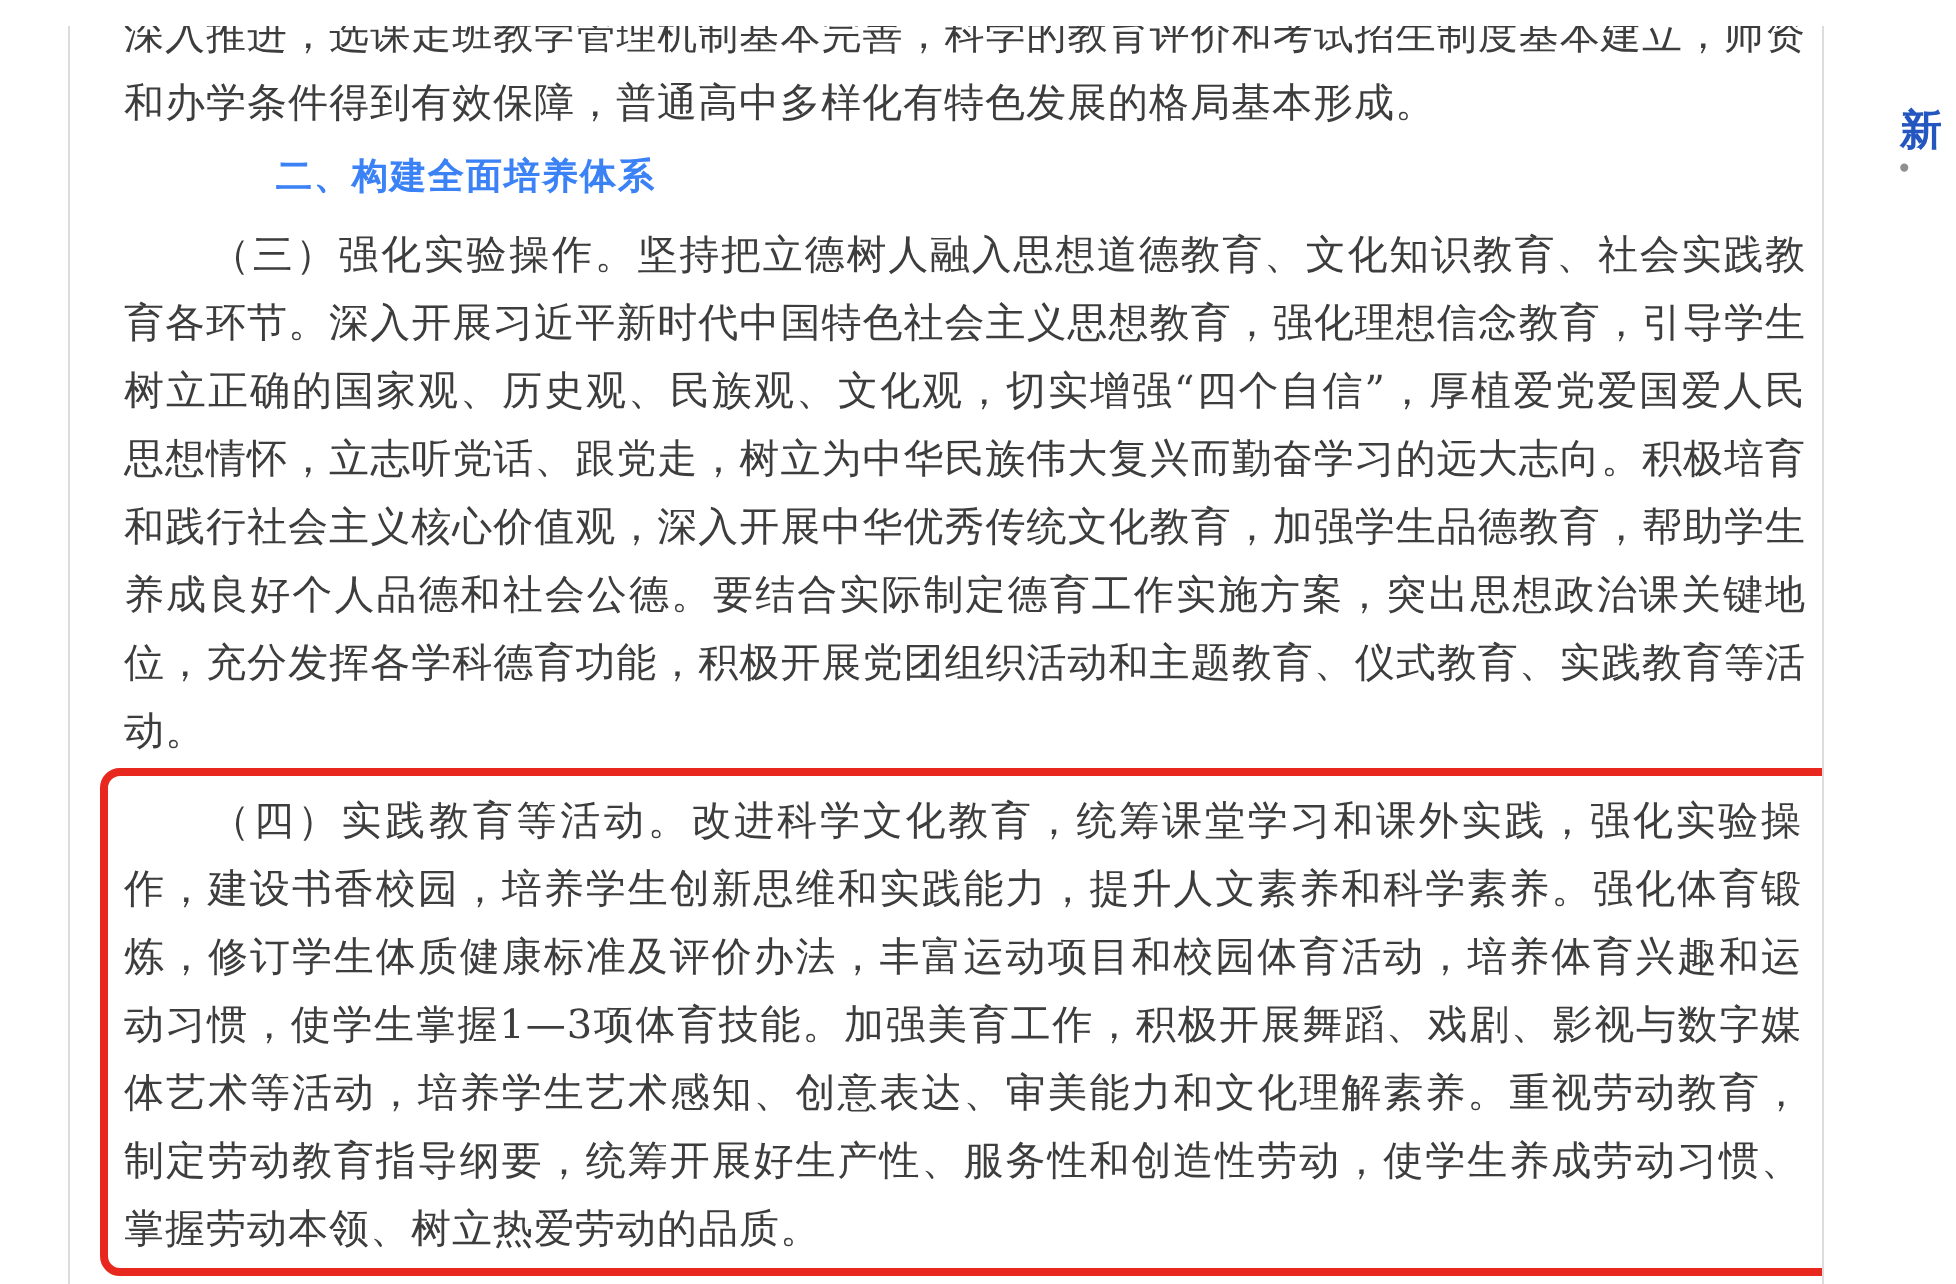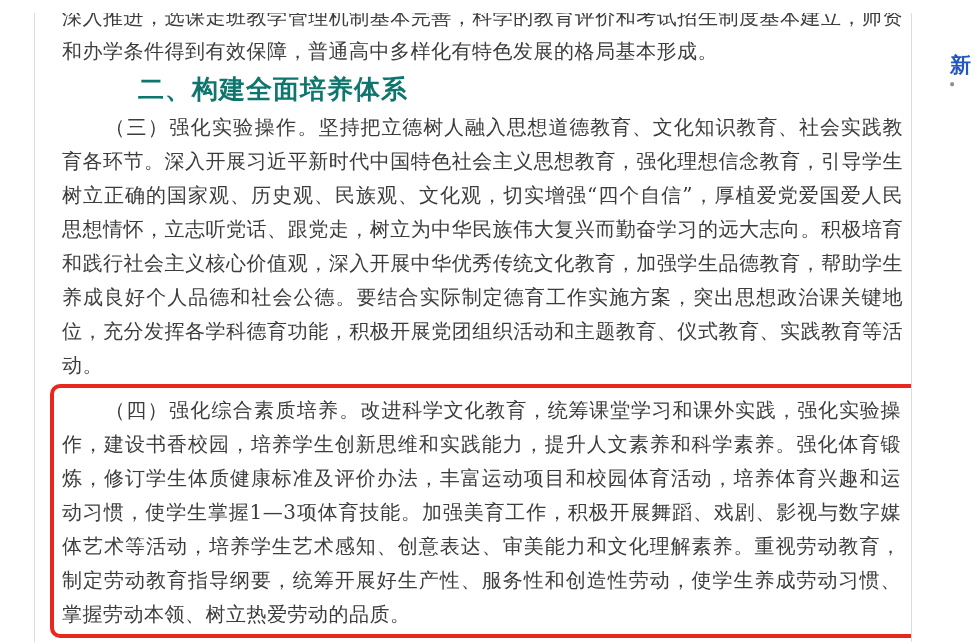--- a/index.html
+++ b/index.html
@@ -34,24 +34,24 @@
     letter-spacing: 0.5px;
     text-align: justify;
     text-justify: inter-ideograph;
   }
   .content p { margin: 0; }
   p.cont { text-indent: 0; }
   p.para { text-indent: 2.15em; }
   h3.sec-heading {
     margin: 4px 0;
     padding-left: 76px;
-    font-size: 26px;
+    font-size: 18px;
     line-height: 34px;
     font-weight: 700;
-    color: #0f766e;
+    color: #3b82f6;
     letter-spacing: 1px;
   }
   .lead-in { letter-spacing: 1px; }
   .highlight-box {
     margin: 2px -18px 2px -12px;
     border: 4px solid #e8281e;
     border-radius: 10px;
     padding: 5px 16px 3px 8px;
   }
   .right-rail {
@@ -88,21 +88,21 @@
 <div class="page-frame">
   <div class="content">
 
     <p class="cont">深入推进，选课走班教学管理机制基本完善，科学的教育评价和考试招生制度基本建立，师资和办学条件得到有效保障，普通高中多样化有特色发展的格局基本形成。</p>
 
     <h3 class="sec-heading">二、构建全面培养体系</h3>
 
     <p class="para"><span class="lead-in">（三）强化实验操作。</span><span>坚持把立德树人融入思想道德教育、文化知识教育、社会实践教育各环节。深入开展习近平新时代中国特色社会主义思想教育，强化理想信念教育，引导学生树立正确的国家观、历史观、民族观、文化观，切实增强“四个自信”，厚植爱党爱国爱人民思想情怀，立志听党话、跟党走，树立为中华民族伟大复兴而勤奋学习的远大志向。积极培育和践行社会主义核心价值观，深入开展中华优秀传统文化教育，加强学生品德教育，帮助学生养成良好个人品德和社会公德。要结合实际制定德育工作实施方案，突出思想政治课关键地位，充分发挥各学科德育功能，积极开展党团组织活动和主题教育、仪式教育、实践教育等活动。</span></p>
 
     <div class="highlight-box">
-      <p class="para"><span class="lead-in">（四）强化综合素质培养。</span><span>改进科学文化教育，统筹课堂学习和课外实践，强化实验操作，建设书香校园，培养学生创新思维和实践能力，提升人文素养和科学素养。强化体育锻炼，修订学生体质健康标准及评价办法，丰富运动项目和校园体育活动，培养体育兴趣和运动习惯，使学生掌握1—3项体育技能。加强美育工作，积极开展舞蹈、戏剧、影视与数字媒体艺术等活动，培养学生艺术感知、创意表达、审美能力和文化理解素养。重视劳动教育，制定劳动教育指导纲要，统筹开展好生产性、服务性和创造性劳动，使学生养成劳动习惯、掌握劳动本领、树立热爱劳动的品质。</span></p>
+      <p class="para"><span class="lead-in">（四）实践教育等活动。</span><span>改进科学文化教育，统筹课堂学习和课外实践，强化实验操作，建设书香校园，培养学生创新思维和实践能力，提升人文素养和科学素养。强化体育锻炼，修订学生体质健康标准及评价办法，丰富运动项目和校园体育活动，培养体育兴趣和运动习惯，使学生掌握1—3项体育技能。加强美育工作，积极开展舞蹈、戏剧、影视与数字媒体艺术等活动，培养学生艺术感知、创意表达、审美能力和文化理解素养。重视劳动教育，制定劳动教育指导纲要，统筹开展好生产性、服务性和创造性劳动，使学生养成劳动习惯、掌握劳动本领、树立热爱劳动的品质。</span></p>
     </div>
 
     <p class="para">（五）拓宽综合实践渠道。健全社会教育资源有效开发配置的政策体系，因地制宜打造</p>
 
   </div>
 </div>
 
 <aside class="right-rail">
   <div class="rail-title">新</div>
   <div class="rail-bullet">•</div>

